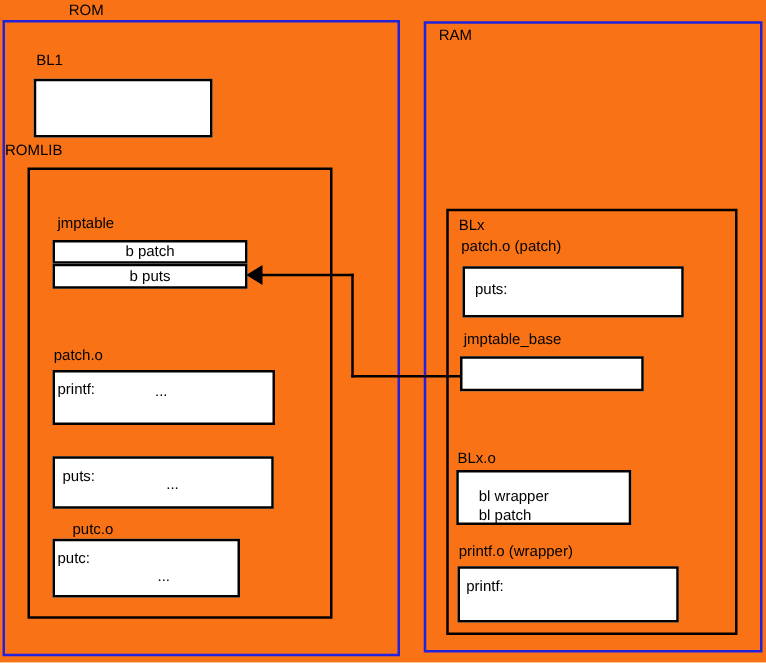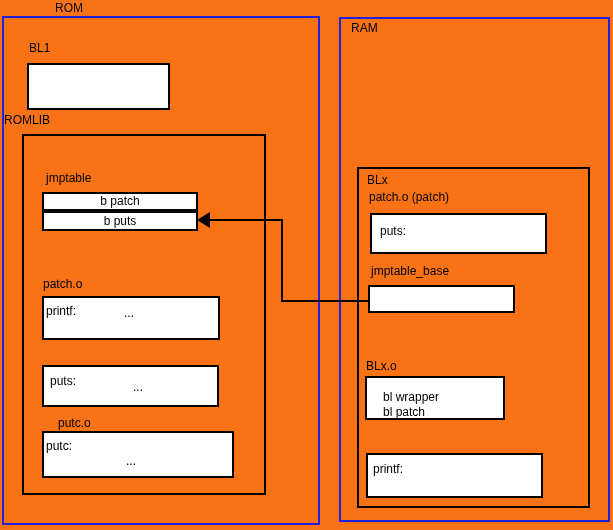--- a/index.html
+++ b/index.html
@@ -70,21 +70,21 @@
     <span class="dots">...</span>
   </div>
 
   <div class="lbl" style="left:43px; top:364px;">puts.o</div>
   <div class="box" id="puts-box" style="left:42px; top:365px; width:177px; height:42px;">
     <span class="sym">puts:</span>
     <span class="dots">...</span>
   </div>
 
   <div class="lbl" style="left:58px; top:416px;">putc.o</div>
-  <div class="box" id="putc-box" style="left:42px; top:431px; width:192px; height:47px;">
+  <div class="box" id="putc-box" style="left:42px; top:431px; width:150px; height:47px;">
     <span class="sym">putc:</span>
     <span class="dots">...</span>
   </div>
 
   <div class="lbl" style="left:351px; top:1px;margin-top:20px;">RAM</div>
   <div class="frame" style="left:339px; top:17px; width:271px; height:505px;"></div>
 
   <div class="box" style="left:357px; top:167px; width:233px; height:341px; background:transparent;"></div>
   <div class="lbl" style="left:367px; top:173px;">BLx</div>
 
@@ -95,20 +95,21 @@
 
   <div class="lbl" style="left:371px; top:264px;">jmptable_base</div>
   <div class="box" style="left:368px; top:285px; width:147px; height:28px;"></div>
 
   <div class="lbl" style="left:366px; top:359px;">BLx.o</div>
   <div class="box" id="blxo-box" style="left:365px; top:376px; width:140px; height:44px;">
     <span class="bline bline1">bl wrapper</span>
     <span class="bline bline2">bl patch</span>
   </div>
 
+  <div class="lbl" style="left:367px; top:434px;">printf.o (wrapper)</div>
   <div class="box" id="wrapper-box" style="left:366px; top:453px; width:177px; height:45px;">
     <span class="sym">printf:</span>
   </div>
 
   <div class="aline" id="arrow-h2"></div>
   <div class="aline" id="arrow-v"></div>
   <div class="aline" id="arrow-h1"></div>
   <div id="arrow-head"></div>
 
 </div>

